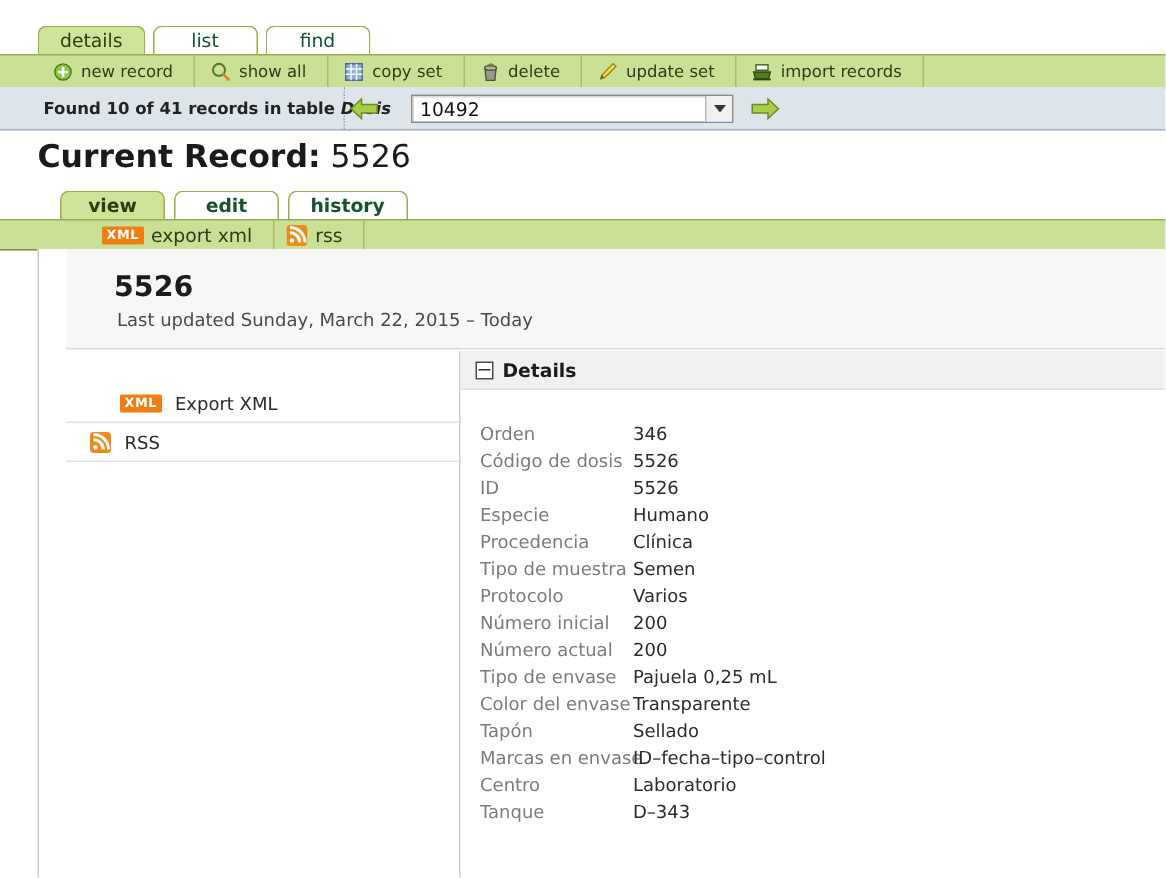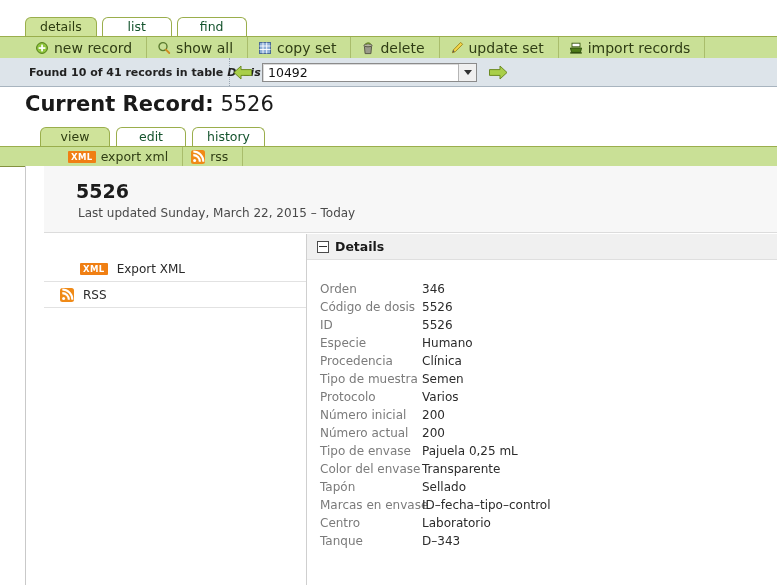--- a/index.html
+++ b/index.html
@@ -67,21 +67,21 @@
   }
   #action-bar .pad-left { width: 25px; height: 100%; }
   .act {
     box-sizing: border-box;
     height: 21px;
     display: flex;
     align-items: center;
     gap: 5px;
     padding: 0 14px 0 10px;
     border-right: 1px solid #a9bd6c;
-    font-size: 14px;
+    font-size: 11px;
     color: #2f3d14;
     white-space: nowrap;
   }
   .act:first-of-type { border-left: 1px solid #a9bd6c; }
   .act-ico {
     width: 14px; height: 14px;
     display: inline-block;
     position: relative;
     flex: 0 0 14px;
   }
@@ -129,21 +129,21 @@
     background: #ffffff;
     border: 1px solid #8b8b8b;
     box-shadow: inset 1px 1px 0 #d9d9d9;
     display: flex;
     align-items: center;
     font-size: 12.5px;
     color: #111;
     padding-left: 5px;
     box-sizing: border-box;
     position: relative;
-    margin-left: 6px;
+    margin-left: 18px;
     text-align: right;
   }
   #rec-select .sel-arrow {
     position: absolute;
     right: 0; top: 0;
     width: 17px; height: 17px;
     background: #f0f0f0;
     border-left: 1px solid #b5b5b5;
     display: flex; align-items: center; justify-content: center;
   }
@@ -164,20 +164,21 @@
   }
   #cur-rec b { font-weight: bold; }
   #cur-rec span.num { font-weight: normal; }
 
   
   #sub-tabs {
     position: absolute;
     left: 0; top: 127px;
     width: 777px;
     height: 19px;
+    font-weight: bold;
   }
   #sub-tabs .tabrow { left: 40px; bottom: 0; gap: 6px; }
 
   
   #sub-action-bar {
     position: absolute;
     left: 0; top: 146px;
     width: 777px;
     height: 19px;
     background: #c9e096;

